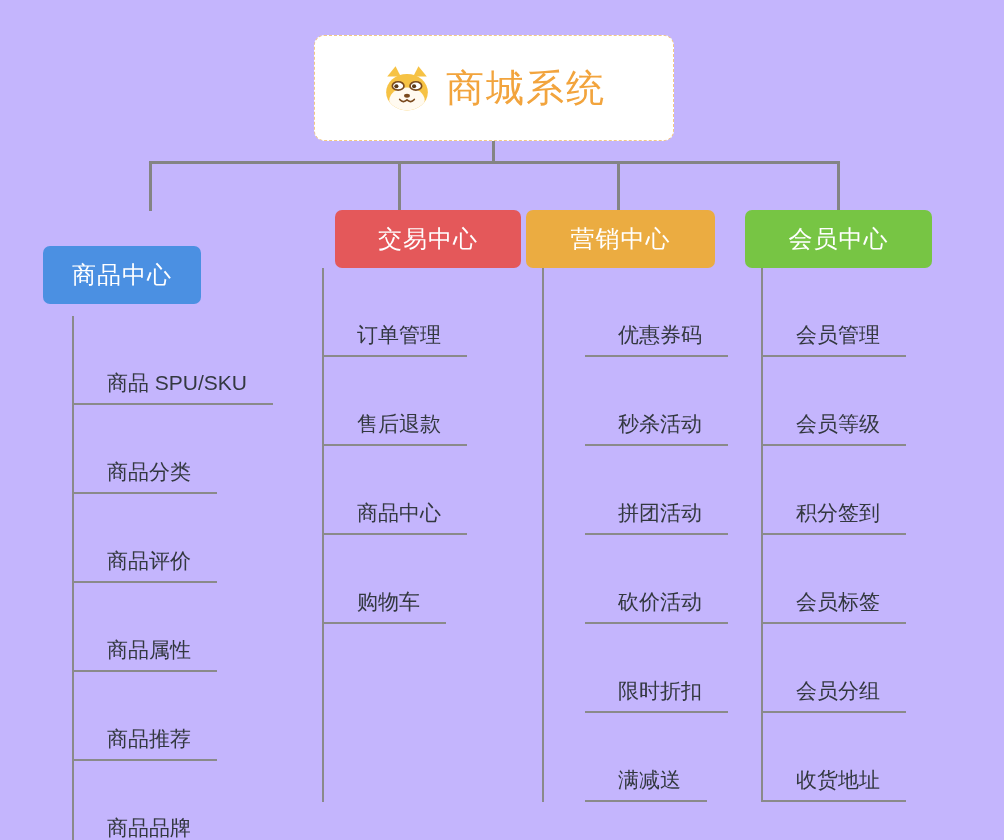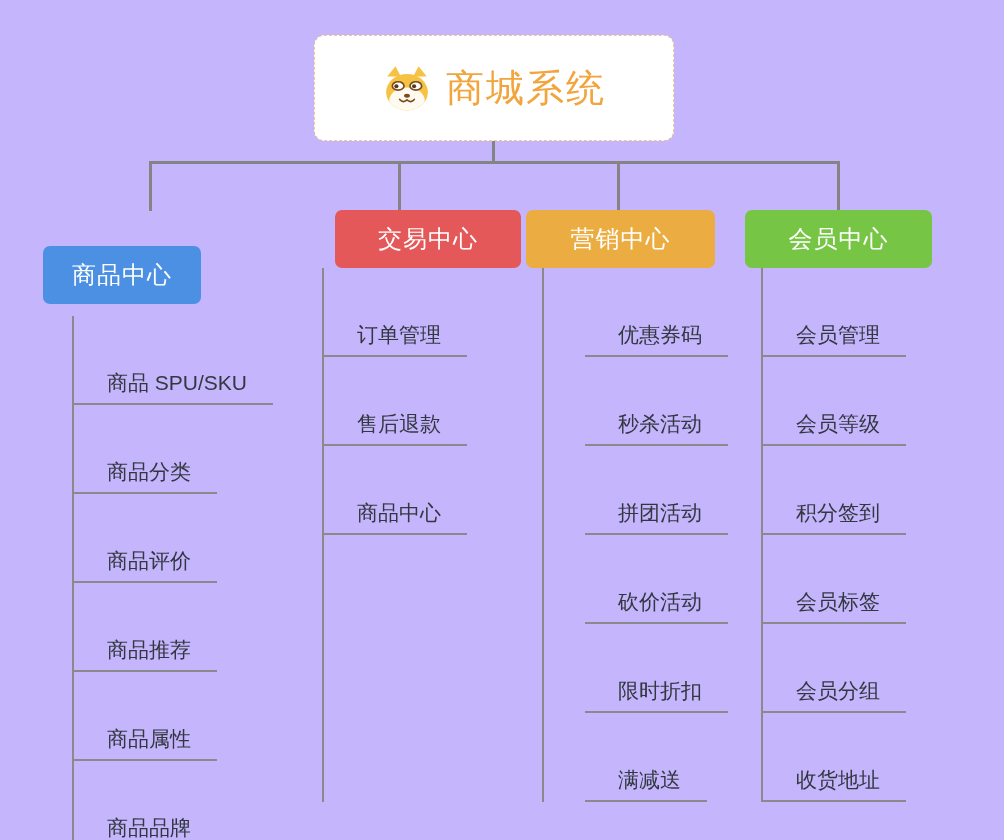--- a/index.html
+++ b/index.html
@@ -96,39 +96,42 @@
     <div class="leaf">
         <span class="leaf-label">商品 SPU/SKU</span>
       </div>
     <div class="leaf">
         <span class="leaf-label">商品分类</span>
       </div>
     <div class="leaf">
         <span class="leaf-label">商品评价</span>
       </div>
     <div class="leaf">
-        <span class="leaf-label">商品推荐</span>
+        <span class="leaf-label">商品属性</span>
       </div>
     <div class="leaf">
-        <span class="leaf-label">商品属性</span>
+        <span class="leaf-label">商品推荐</span>
       </div>
     <div class="leaf">
         <span class="leaf-label">商品品牌</span>
       </div>
   </div>
 
   <div class="column c2">
     <div class="leaf">
         <span class="leaf-label">订单管理</span>
       </div>
     <div class="leaf">
         <span class="leaf-label">售后退款</span>
       </div>
     <div class="leaf">
         <span class="leaf-label">商品中心</span>
+      </div>
+    <div class="leaf">
+        <span class="leaf-label">购物车</span>
       </div>
   </div>
 
   <div class="column c3">
     <div class="leaf">
         <span class="leaf-label">优惠券码</span>
       </div>
     <div class="leaf">
         <span class="leaf-label">秒杀活动</span>
       </div>

